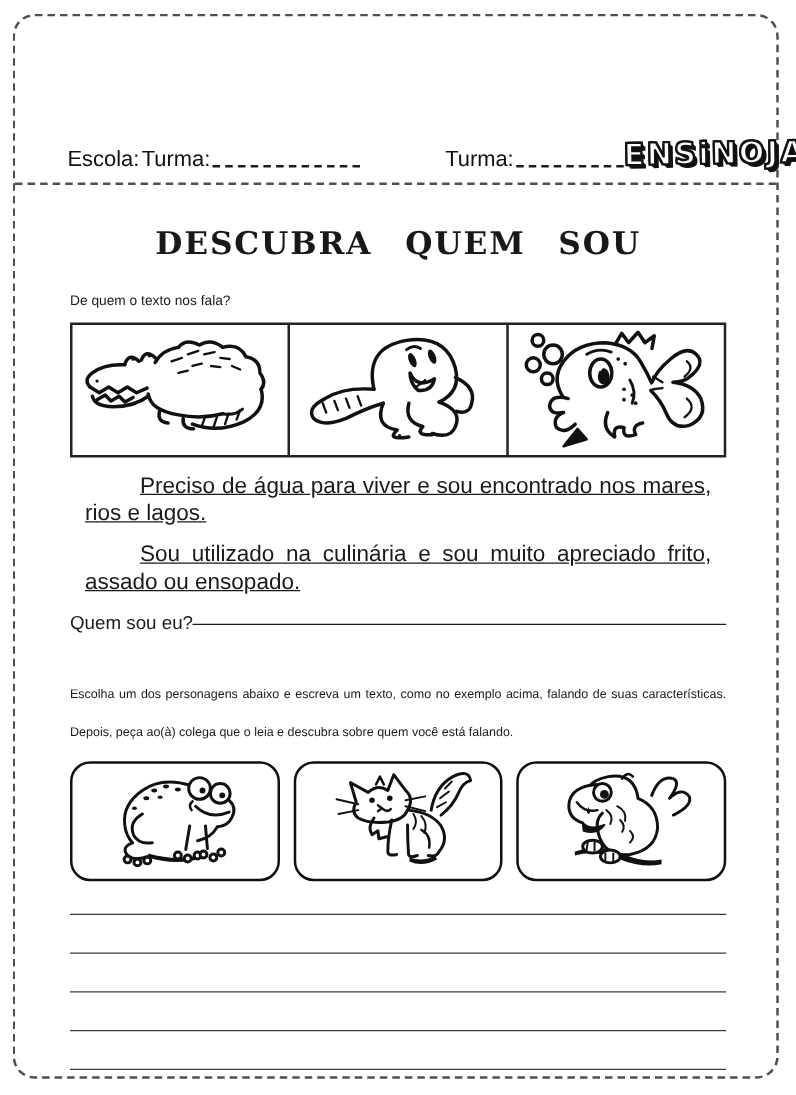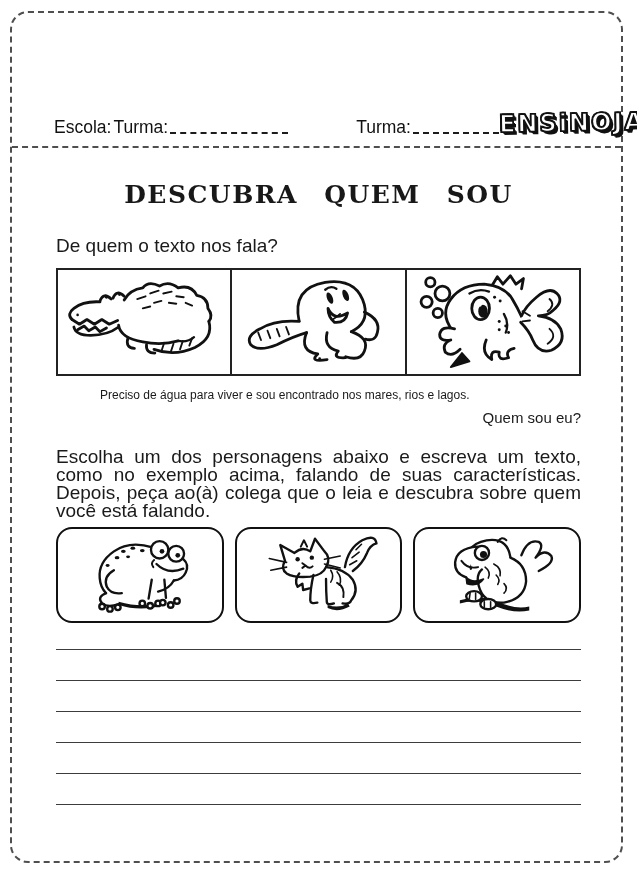--- a/index.html
+++ b/index.html
@@ -12,33 +12,33 @@
   .hlabel{white-space:nowrap;padding-right:2px;line-height:1;}
   .dash{border-bottom:2.2px dashed #1c1c1c;height:4px;margin-bottom:2px;}
   .grow{flex:1;}
   .w115{width:118px;}
   .w88{width:86px;}
   .logo{margin-left:auto;font-family:"DejaVu Sans",sans-serif;font-weight:900;font-size:24px;letter-spacing:2px;color:#ffffff;-webkit-text-stroke:1.6px #111;text-shadow:-1px -1px 0 #111,1px -1px 0 #111,-1px 1px 0 #111,1px 1px 0 #111,2px 2px 0 #111,3px 3px 0 #111;transform:rotate(-1deg);line-height:1;padding-bottom:2px;}
 
   
   .content{padding:0 40px 4px 44px;}
   .title{text-align:center;font-family:"DejaVu Serif",serif;font-weight:bold;font-size:25px;letter-spacing:1.5px;word-spacing:16px;margin-top:32px;color:#181818;}
-  .question{font-size:19px;margin-top:26px;}
+  .question{font-size:11px;margin-top:26px;}
 
   .animal-table{display:flex;margin-top:11px;border:2px solid #222;box-sizing:border-box;height:108px;background:#fff;}
   .animal-cell{flex:1;border-right:2px solid #222;display:flex;align-items:center;justify-content:center;overflow:hidden;}
   .animal-cell:last-child{border-right:none;}
   .animal-cell svg{width:96%;height:94%;}
 
   .para-block{margin-top:9px;}
-  .para{font-size:12px;line-height:21.5px;text-align:justify;text-indent:44px;margin:0;}
-  .qrow{display:flex;align-items:flex-end;font-size:15px;line-height:21.5px;flex-direction:column;}
+  .para{font-size:18px;line-height:21.5px;text-align:justify;text-indent:44px;margin:12px;text-decoration:underline;}
+  .qrow{display:flex;align-items:center;font-size:15px;line-height:21.5px;}
   .qline{flex:1;border-bottom:1.6px solid #1c1c1c;height:4px;margin-bottom:2px;}
 
-  .instruction{font-size:19px;line-height:18px;text-align:justify;margin-top:17px;}
+  .instruction{font-size:10px;line-height:31px;text-align:justify;margin-top:30px;}
 
   .animal-boxes{display:flex;gap:11px;margin-top:7px;height:96px;}
   .abox{flex:1;border:2.5px solid #111;border-radius:16px;box-sizing:border-box;display:flex;align-items:center;justify-content:center;overflow:hidden;background:#fff;}
   .abox svg{width:94%;height:90%;}
 
   .wlines{margin-top:4px;}
   .wline{height:30px;border-bottom:1.6px solid #3c3c3c;}
   .wline:first-child{height:22px;}
 </style>
 </head>
@@ -139,20 +139,21 @@
                 <circle cx="87" cy="26" r="1.6"></circle>
                 <circle cx="93" cy="30" r="1.6"></circle>
             </g>
           </g>
         </svg>
       </div>
     </div>
 
     <div class="para-block">
       <p class="para">Preciso de água para viver e sou encontrado nos mares, rios e lagos.</p>
+      <p class="para">Sou utilizado na culinária e sou muito apreciado frito, assado ou ensopado.</p>
       <div class="qrow">
         <span>Quem sou eu?</span>
         <div class="qline"></div>
       </div>
     </div>
 
     <div class="instruction">Escolha um dos personagens abaixo e escreva um texto, como no exemplo acima, falando de suas características. Depois, peça ao(à) colega que o leia e descubra sobre quem você está falando.</div>
 
     <div class="animal-boxes">
       <div class="abox">

